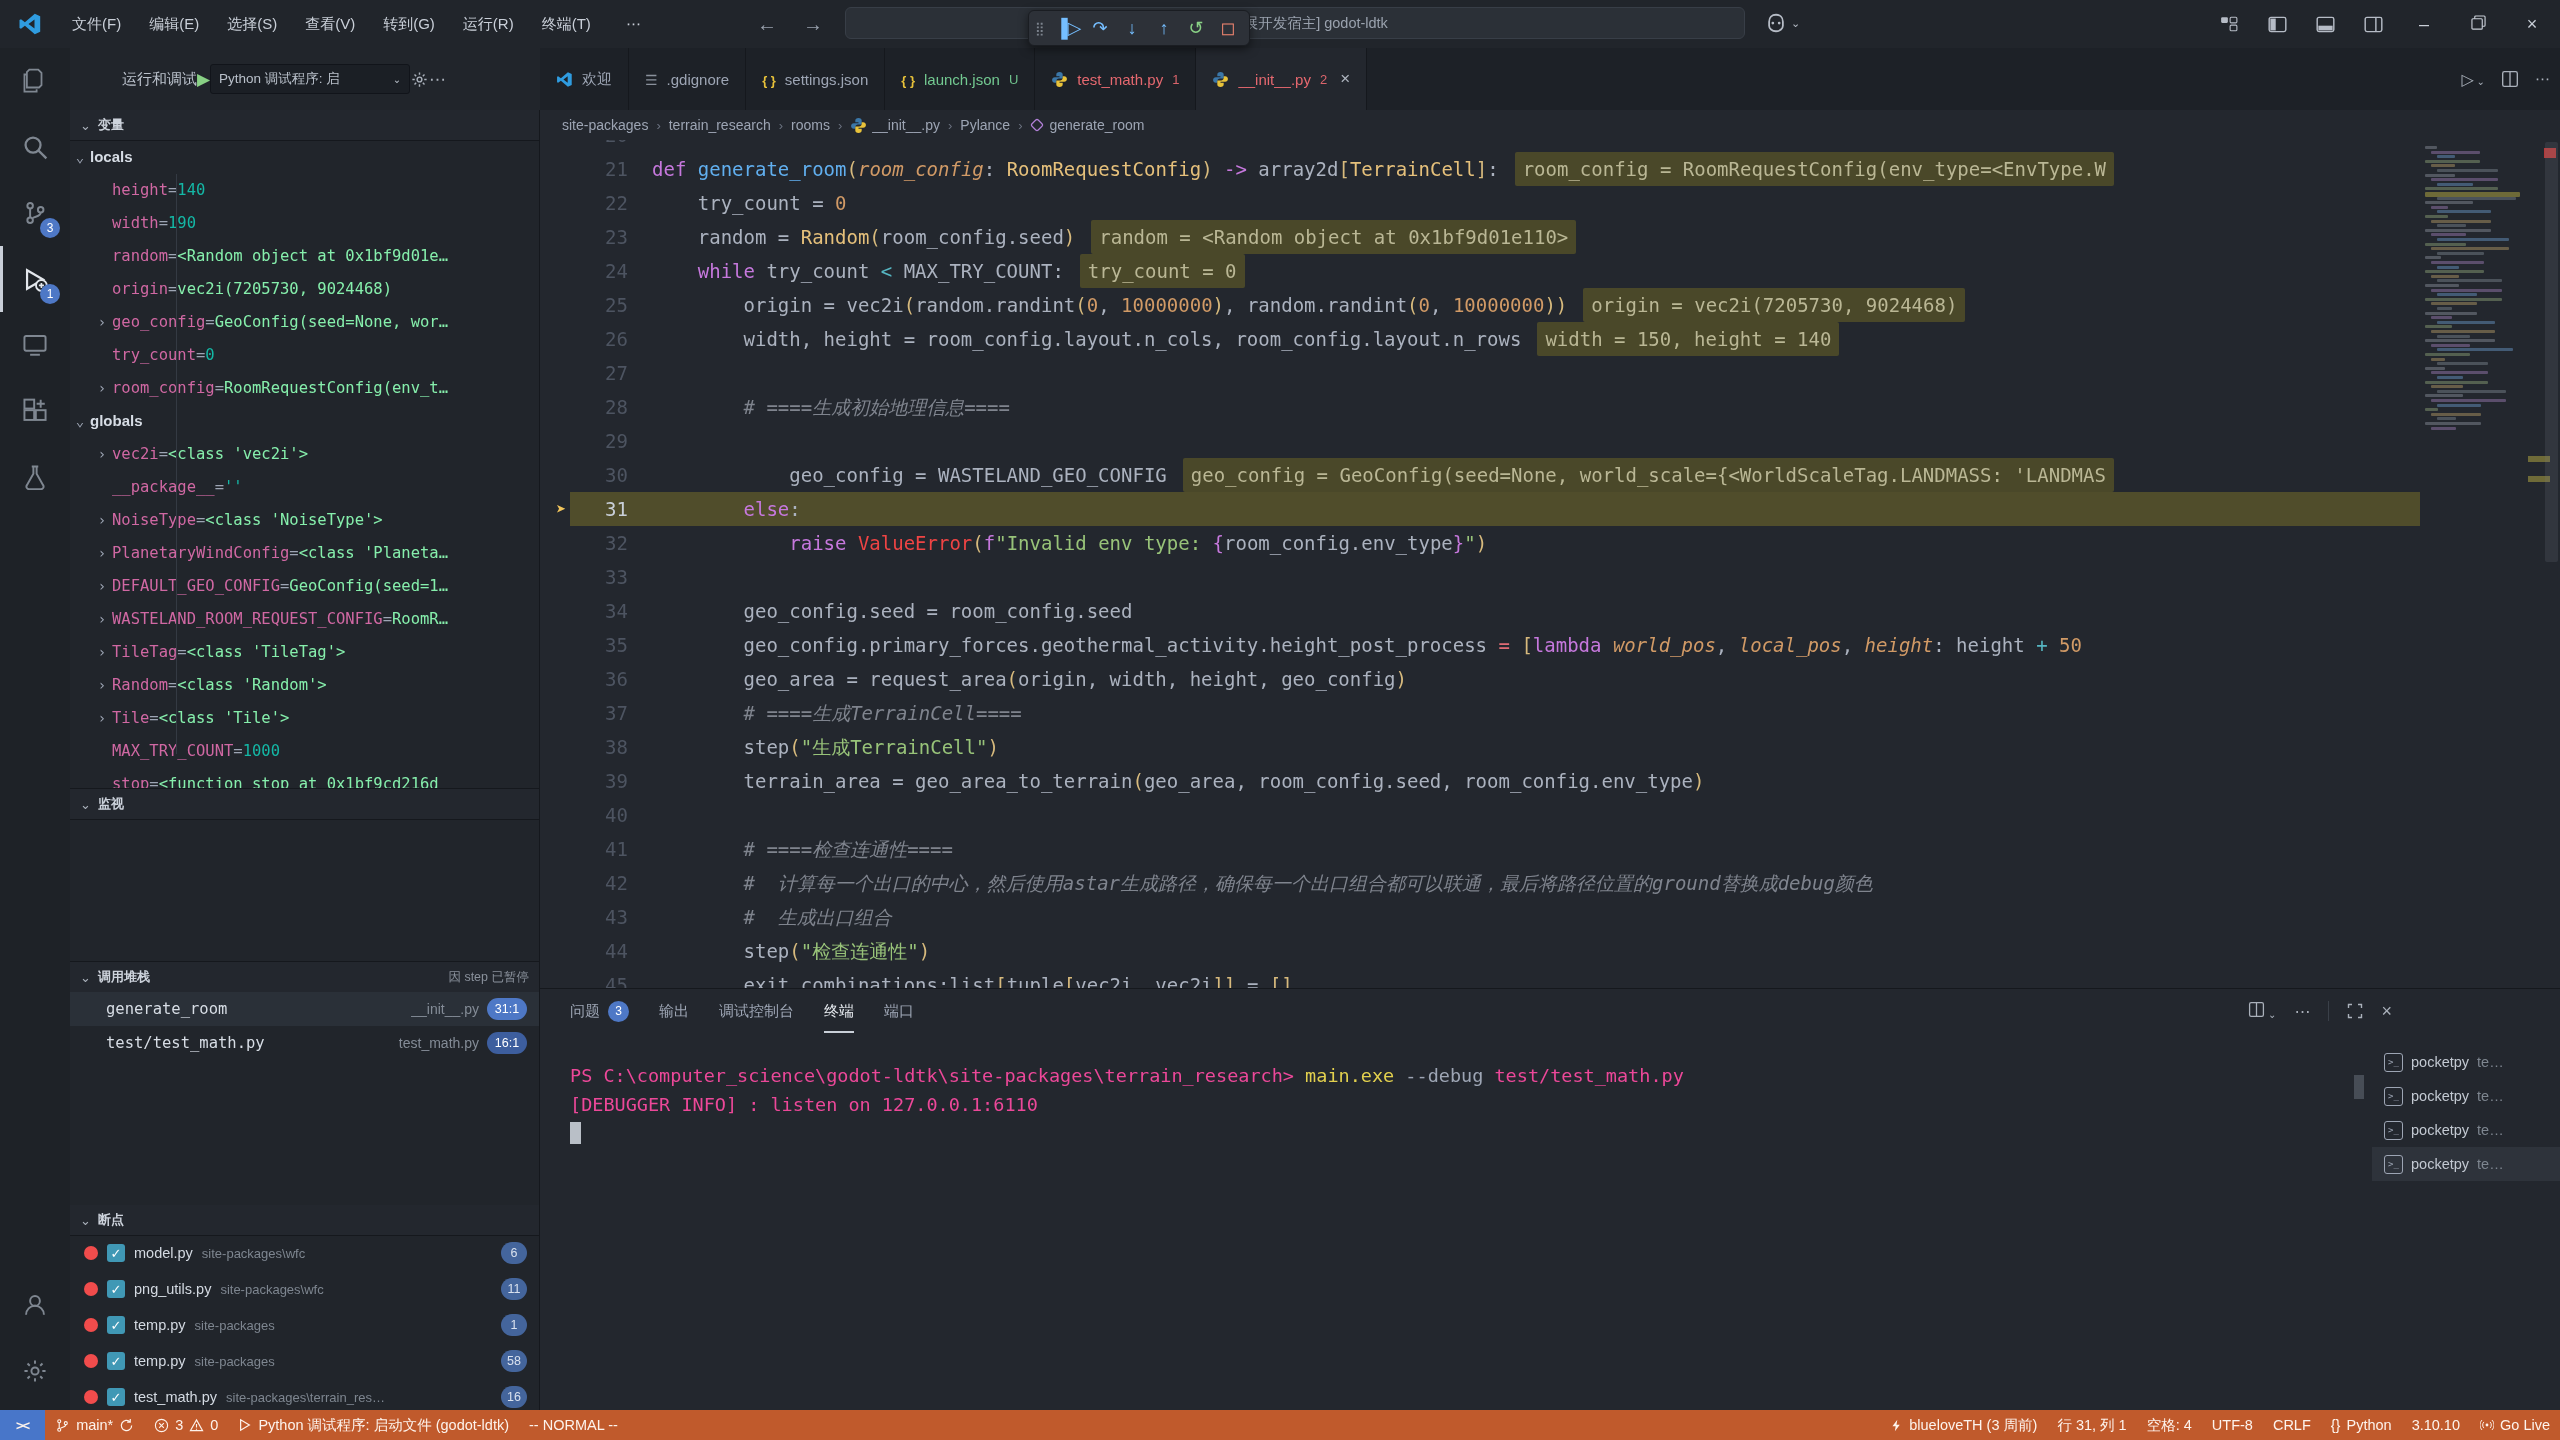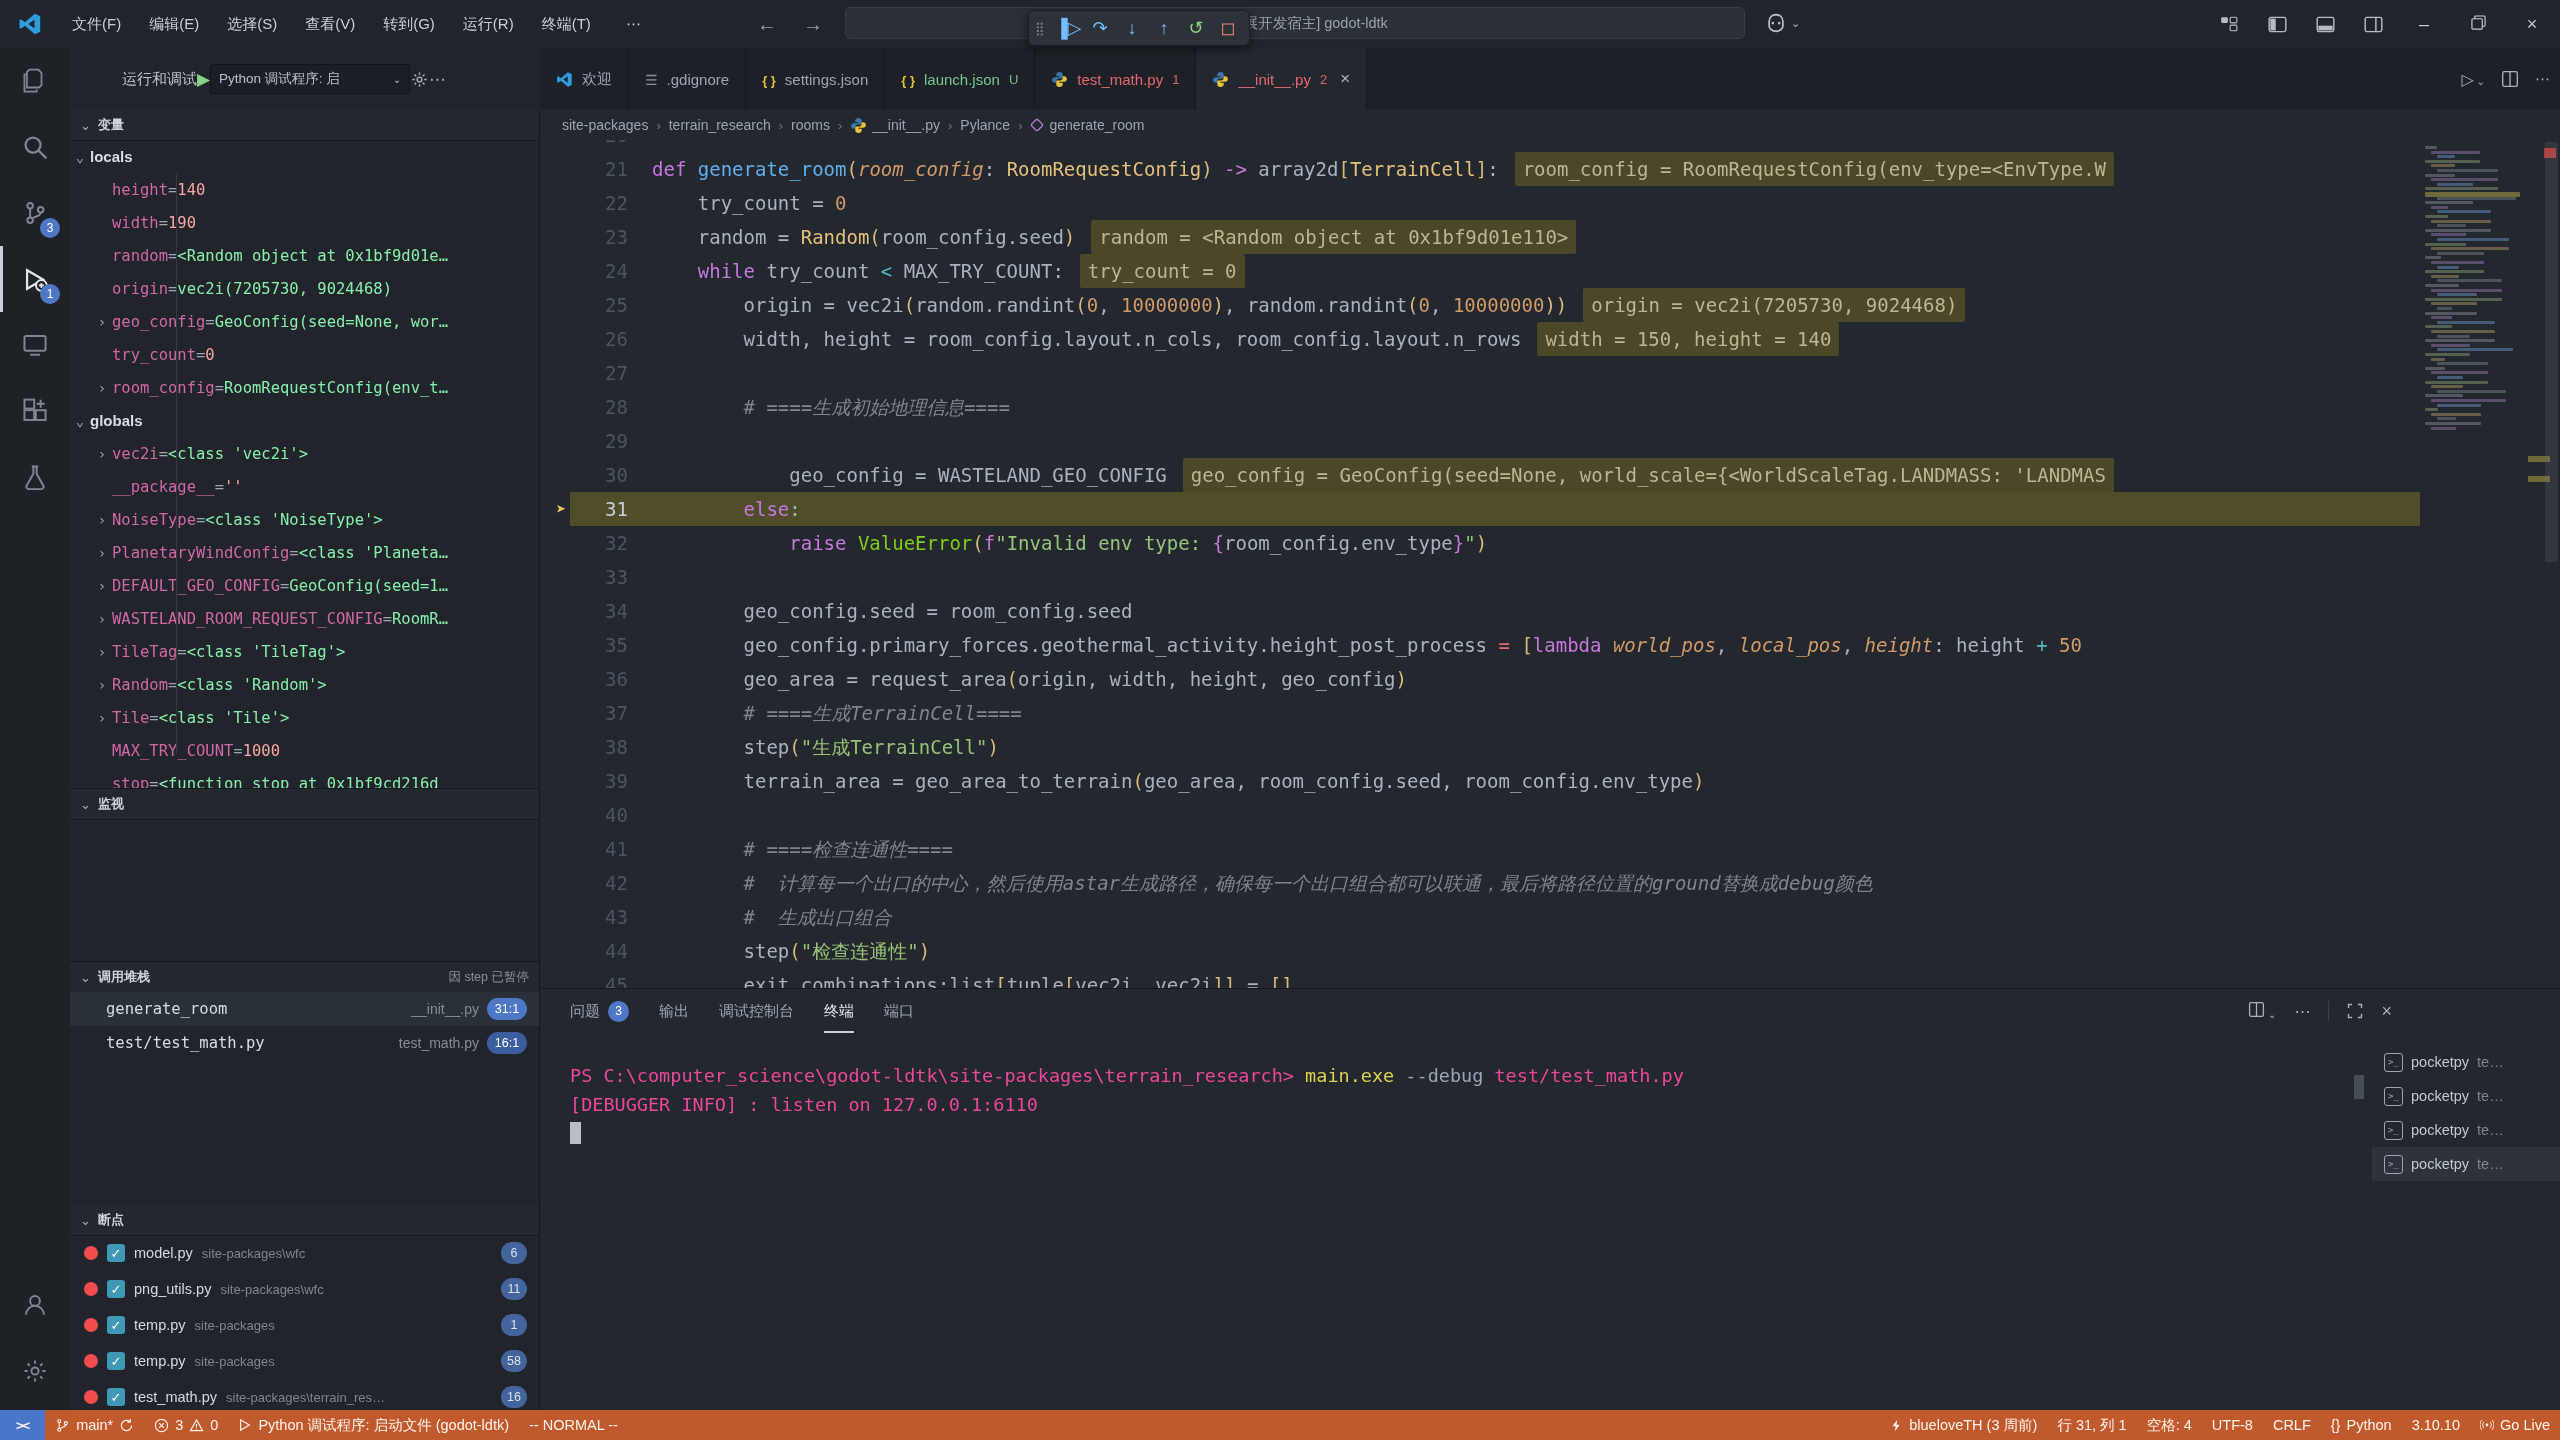--- a/index.html
+++ b/index.html
@@ -64,39 +64,39 @@
   
   #editor { position:absolute; left:540px; top:140px; width:2020px; height:848px; background:#23272e; overflow:hidden; }
   .code-line { position:absolute; left:0; width:100%; height:34px; font-family:"DejaVu Sans Mono",monospace; font-size:19px; line-height:34px; white-space:pre; }
   .cl-hl { position:absolute; left:30px; right:140px; top:0; height:34px; background:#504d2b; }
   .gut-arrow { position:absolute; left:16px; width:24px; color:#f2c55c; font-size:17px; }
   .ln { position:absolute; left:30px; width:58px; text-align:right; color:#4d5461; }
   .ln.cur { color:#c9cfd8; }
   .code-body { position:absolute; left:112px; white-space:pre; }
   .tk-k{color:#c678dd;} .tk-f{color:#61afef;} .tk-c{color:#e5c07b;} .tk-n{color:#d19a66;}
   .tk-s{color:#98c379;} .tk-m{color:#7f848e;font-style:italic;} .tk-v{color:#abb2bf;}
-  .tk-b{color:#d7ba7d;} .tk-e{color:#84cc16;} .tk-p{color:#d19a66;font-style:italic;} .tk-r{color:#e06c75;} .tk-o{color:#56b6c2;}
+  .tk-b{color:#d7ba7d;} .tk-e{color:#ef4444;} .tk-p{color:#d19a66;font-style:italic;} .tk-r{color:#e06c75;} .tk-o{color:#56b6c2;}
   .dbg-hint { display:inline-block; margin-left:16px; background:#4a4829; color:#bab795; padding:0 8px; border-radius:2px; }
 
   
   #minimap { position:absolute; left:1885px; top:0; width:95px; height:848px; }
   .mm-bar { position:absolute; height:3px; border-radius:1px; }
   #ruler { position:absolute; right:0; top:0; width:40px; height:848px; }
   .ruler-mark { position:absolute; }
   #scroll-thumb { position:absolute; right:2px; top:2px; width:13px; height:420px; background:rgba(120,128,138,.18); border-radius:2px; }
 
   
   #sidebar { position:absolute; left:70px; top:110px; width:470px; height:1300px; background:#21252b; border-right:1px solid #15181d; }
   .sec-head { height:30px; display:flex; align-items:center; padding:0 10px; gap:7px; background:#23272e;
               color:#cdd3dc; font-size:13px; font-weight:bold; box-shadow:0 1px 0 #15181d, 0 -1px 0 #15181d; }
   .sec-head .chev { font-weight:normal; color:#aab1bb; font-size:13px; }
   .sec-head .head-right { margin-left:auto; font-weight:normal; color:#8a919c; font-size:12.5px; }
   .var-row { height:33px; display:flex; align-items:center; font-family:"DejaVu Sans Mono",monospace; font-size:15.5px; white-space:nowrap; overflow:hidden; }
   .var-row .twist { width:20px; text-align:center; color:#9da5b4; font-size:14px; flex:none; }
-  .vr-name{ color:#d068a3; } .vr-eq{ color:#9da5b4; } .vr-num{ color:#fca5a5;text-align:center; } .vr-obj{ color:#86efac; }
+  .vr-name{ color:#d068a3; } .vr-eq{ color:#9da5b4; } .vr-num{ color:#14b8a6;text-align:center; } .vr-obj{ color:#86efac; }
   .scope-label { color:#d7dde5; font-weight:bold; font-family:"Liberation Sans",sans-serif; font-size:15px; }
   .tree-guide { position:absolute; left:106px; width:1px; background:#343a43; }
   .cs-row { height:34px; display:flex; align-items:center; padding:0 12px 0 36px; gap:8px; }
   .cs-row.sel { background:#2a3038; }
   .cs-name { font-family:"DejaVu Sans Mono",monospace; font-size:15.5px; color:#d7dde5; }
   .cs-file { margin-left:auto; color:#848c97; font-size:14px; }
   .cs-badge { min-width:40px; height:22px; border-radius:11px; color:#fff; font-size:12.5px; display:flex; align-items:center; justify-content:center; padding:0 7px; }
   .bp-row { height:36px; display:flex; align-items:center; padding:0 12px 0 14px; gap:9px; }
   .bp-dot { width:14px; height:14px; border-radius:50%; background:#f14c4c; flex:none; }
   .bp-check { width:18px; height:18px; border-radius:3px; background:#4098b5; color:#fff; font-size:13px; display:flex; align-items:center; justify-content:center; flex:none; }

